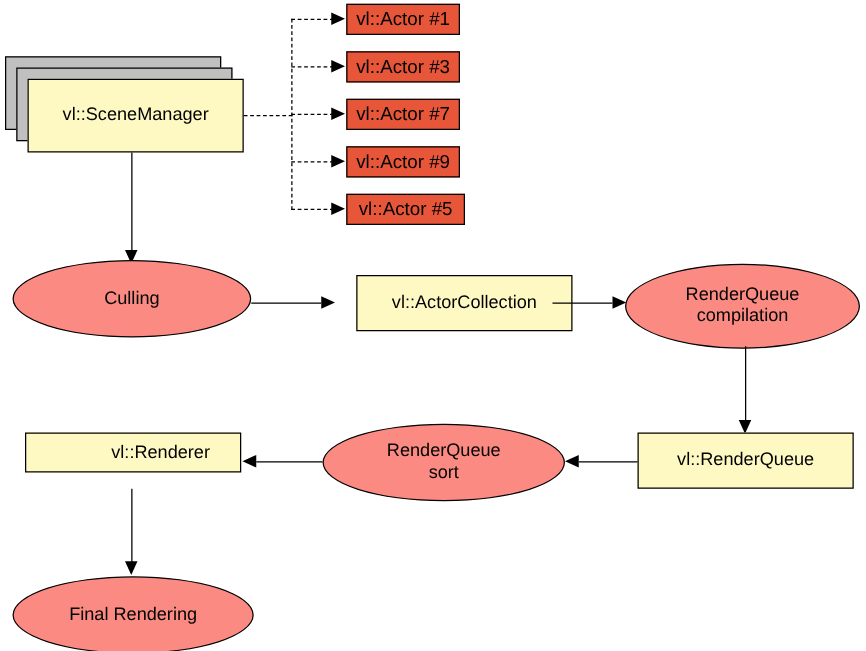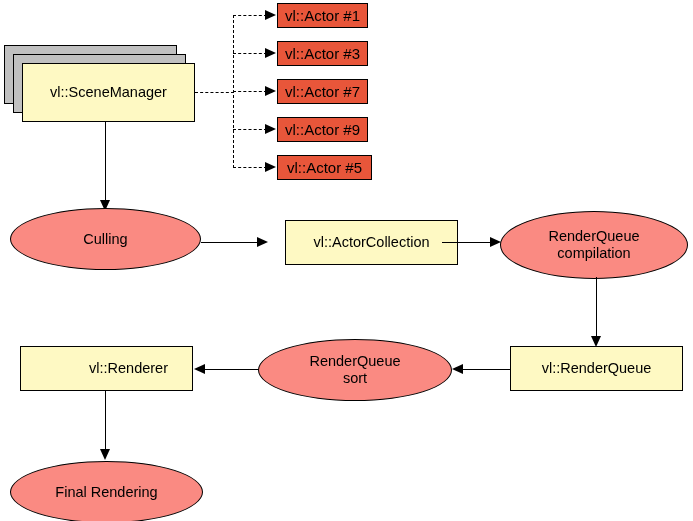--- a/index.html
+++ b/index.html
@@ -143,20 +143,20 @@
 
   <div class="line-h" style="left:463px; top:369px; width:47px;"></div>
   <div class="arrow arrow-left" style="left:452px; top:364px;"></div>
 
   <div class="node ellipse label-14" style="left:258px; top:339px; width:194px; height:62px;">RenderQueue
 sort</div>
 
   <div class="line-h" style="left:205px; top:369px; width:53px;"></div>
   <div class="arrow arrow-left" style="left:194px; top:364px;"></div>
 
-  <div class="node box label-14" style="left:20px; top:346px; width:173px; height:45px;padding-left:44px;">vl::Renderer</div>
+  <div class="node box label-14" style="left:20px; top:346px; width:173px; height:32px;padding-left:44px;">vl::Renderer</div>
 
   <div class="line-v" style="left:105px; top:391px; height:62px;"></div>
   <div class="arrow arrow-down" style="left:100px; top:449px;"></div>
 
   <div class="node ellipse label-14" style="left:10px; top:461px; width:193px; height:62px;">Final Rendering</div>
 
 </div>
 
 </body></html>

